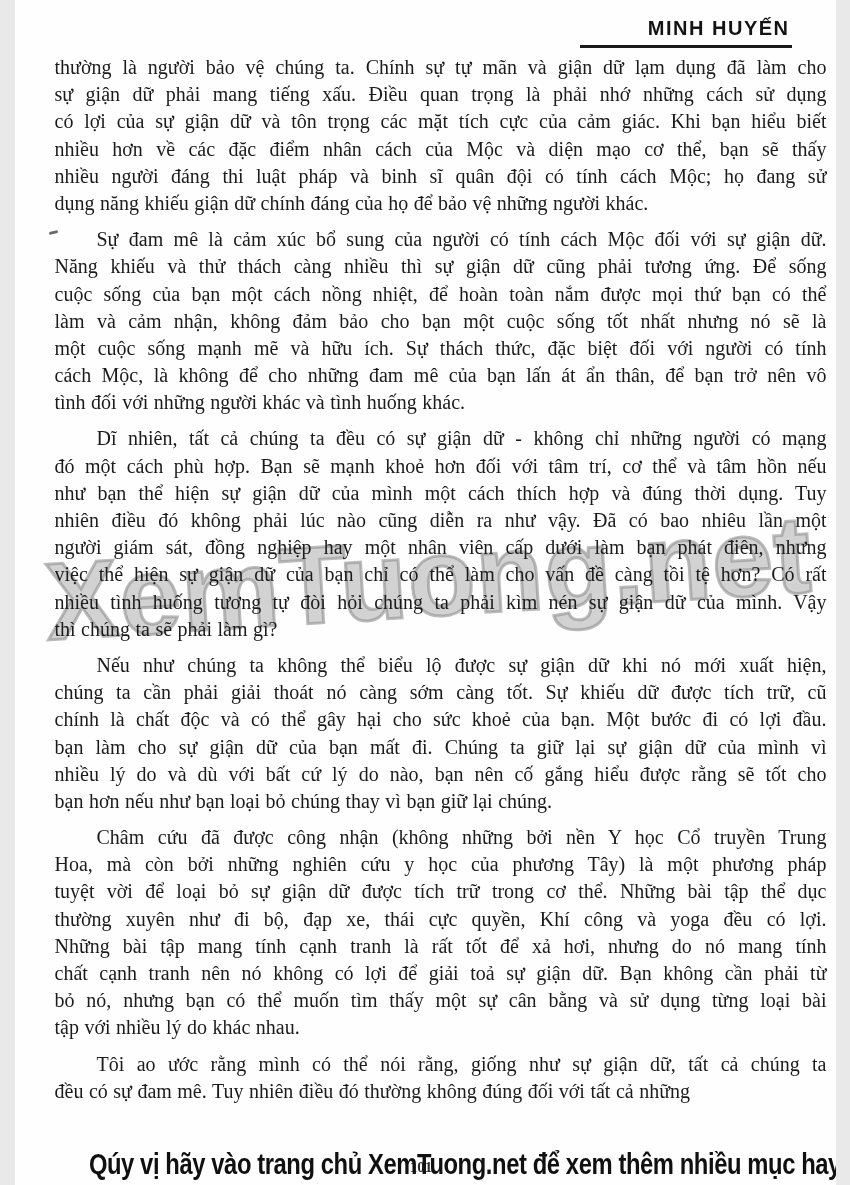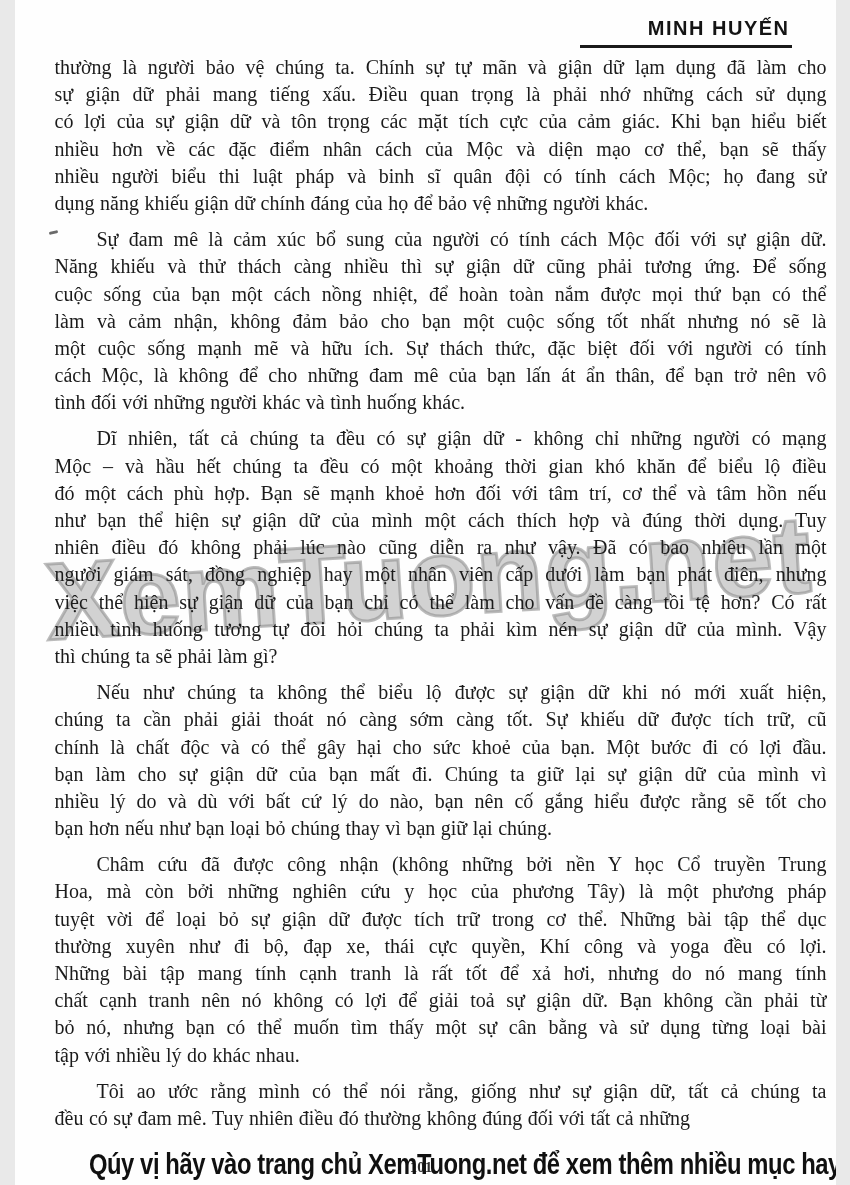--- a/index.html
+++ b/index.html
@@ -71,35 +71,34 @@
   <div class="watermark">XemTuong.net</div>
 
   <div class="artifact"></div>
 
   <div class="content" id="content">
       <div class="para">
         <div class="jline">thường là người bảo vệ chúng ta. Chính sự tự mãn và giận dữ lạm dụng đã làm cho</div>
         <div class="jline">sự giận dữ phải mang tiếng xấu. Điều quan trọng là phải nhớ những cách sử dụng</div>
         <div class="jline">có lợi của sự giận dữ và tôn trọng các mặt tích cực của cảm giác. Khi bạn hiểu biết</div>
         <div class="jline">nhiều hơn về các đặc điểm nhân cách của Mộc và diện mạo cơ thể, bạn sẽ thấy</div>
-        <div class="jline">nhiều người biểu thi luật pháp và binh sĩ quân đội có tính cách Mộc; họ đang sử</div>
+        <div class="jline">nhiều người đáng thi luật pháp và binh sĩ quân đội có tính cách Mộc; họ đang sử</div>
         <div class="jline last">dụng năng khiếu giận dữ chính đáng của họ để bảo vệ những người khác.</div>
       </div>
       <div class="para">
         <div class="jline indent">Sự đam mê là cảm xúc bổ sung của người có tính cách Mộc đối với sự giận dữ.</div>
         <div class="jline">Năng khiếu và thử thách càng nhiều thì sự giận dữ cũng phải tương ứng. Để sống</div>
         <div class="jline">cuộc sống của bạn một cách nồng nhiệt, để hoàn toàn nắm được mọi thứ bạn có thể</div>
         <div class="jline">làm và cảm nhận, không đảm bảo cho bạn một cuộc sống tốt nhất nhưng nó sẽ là</div>
         <div class="jline">một cuộc sống mạnh mẽ và hữu ích. Sự thách thức, đặc biệt đối với người có tính</div>
         <div class="jline">cách Mộc, là không để cho những đam mê của bạn lấn át ẩn thân, để bạn trở nên vô</div>
         <div class="jline last">tình đối với những người khác và tình huống khác.</div>
       </div>
       <div class="para">
         <div class="jline indent">Dĩ nhiên, tất cả chúng ta đều có sự giận dữ - không chỉ những người có mạng</div>
-        <div class="jline">Mộc – và hầu hết chúng ta đều có một khoảng thời gian khó khăn để biểu lộ điều</div>
         <div class="jline">đó một cách phù hợp. Bạn sẽ mạnh khoẻ hơn đối với tâm trí, cơ thể và tâm hồn nếu</div>
         <div class="jline">như bạn thể hiện sự giận dữ của mình một cách thích hợp và đúng thời dụng. Tuy</div>
         <div class="jline">nhiên điều đó không phải lúc nào cũng diễn ra như vậy. Đã có bao nhiêu lần một</div>
         <div class="jline">người giám sát, đồng nghiệp hay một nhân viên cấp dưới làm bạn phát điên, nhưng</div>
         <div class="jline">việc thể hiện sự giận dữ của bạn chỉ có thể làm cho vấn đề càng tồi tệ hơn? Có rất</div>
         <div class="jline">nhiều tình huống tương tự đòi hỏi chúng ta phải kìm nén sự giận dữ của mình. Vậy</div>
         <div class="jline last">thì chúng ta sẽ phải làm gì?</div>
       </div>
       <div class="para">
         <div class="jline indent">Nếu như chúng ta không thể biểu lộ được sự giận dữ khi nó mới xuất hiện,</div>

